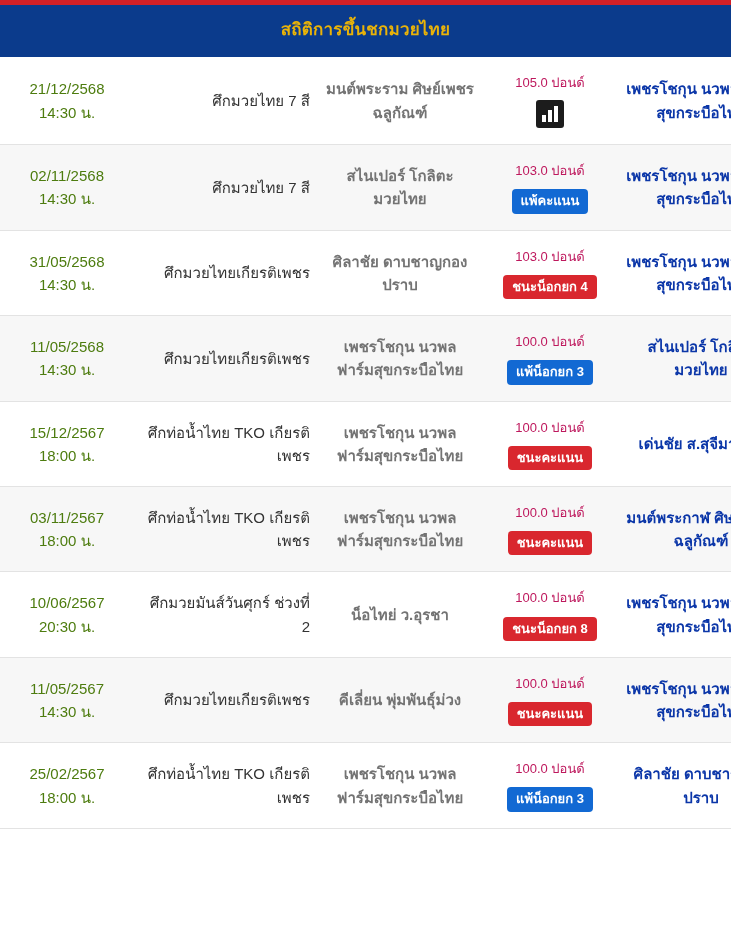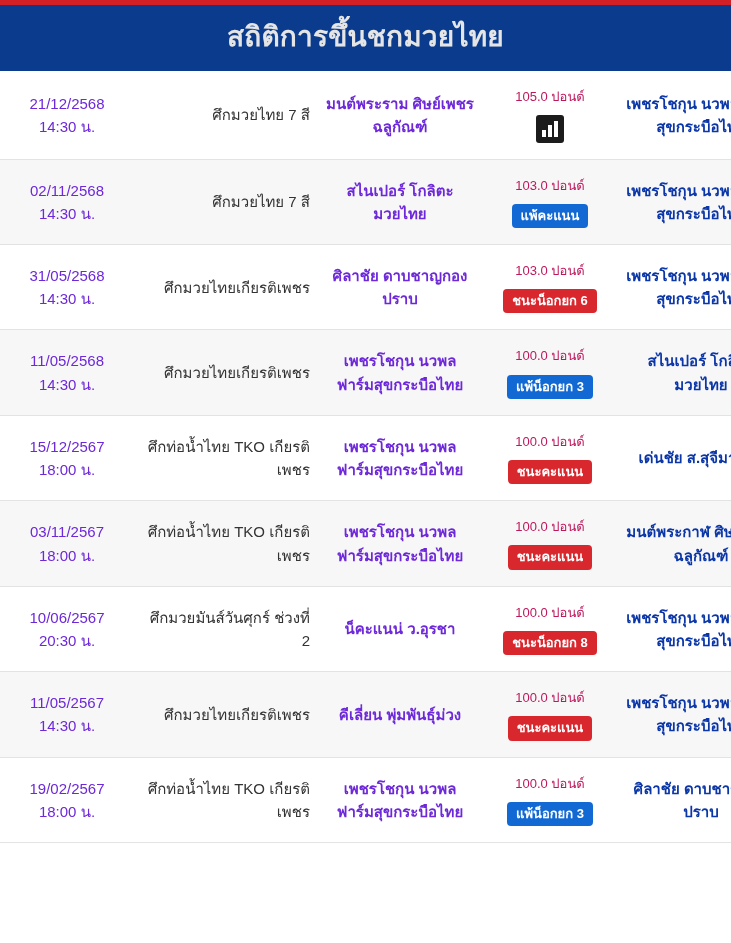--- a/index.html
+++ b/index.html
@@ -17,24 +17,24 @@
     position: relative;
     box-sizing: border-box;
   }
   .top-rule {
     height: 5px;
     background: #d32027;
     width: 100%;
   }
   .header {
     background: #0b3b8c;
-    color: #e5e5e5;
+    color: #eab308;
     text-align: center;
     padding: 14px 10px 16px 10px;
-    font-size: 28px;
+    font-size: 17px;
     font-weight: bold;
     letter-spacing: 0.2px;
     line-height: 1.3;
   }
   .table {
     width: 100%;
     border-collapse: collapse;
     table-layout: fixed;
   }
   .row {
@@ -48,30 +48,30 @@
   }
   .cell {
     vertical-align: middle;
     padding: 16px 8px;
     font-size: 15px;
     line-height: 1.55;
     text-align: center;
   }
   .c-date {
     width: 118px;
-    color: #6d28d9;
+    color: #4d7c0f;
   }
   .c-event {
     width: 168px;
     color: #333333;
     text-align: right;
   }
   .c-fighter-a {
     width: 148px;
-    color: #6d28d9;
+    color: #737373;
     font-weight: bold;
   }
   .c-mid {
     width: 120px;
   }
   .c-fighter-b {
     width: 150px;
     color: #0b36a8;
     font-weight: bold;
   }
@@ -154,21 +154,21 @@
 
       <tr class="row white">
         <td class="cell c-date">
           <div>31/05/2568</div>
           <div>14:30 น.</div>
         </td>
         <td class="cell c-event">ศึกมวยไทยเกียรติเพชร</td>
         <td class="cell c-fighter-a">ศิลาชัย ดาบชาญกองปราบ</td>
         <td class="cell c-mid">
           <div class="weight">103.0 ปอนด์</div>
-          <span class="badge badge-win">ชนะน็อกยก 6</span>
+          <span class="badge badge-win">ชนะน็อกยก 4</span>
         </td>
         <td class="cell c-fighter-b">เพชรโชกุน นวพลฟาร์มสุขกระบือไทย</td>
       </tr>
 
       <tr class="row alt">
         <td class="cell c-date">
           <div>11/05/2568</div>
           <div>14:30 น.</div>
         </td>
         <td class="cell c-event">ศึกมวยไทยเกียรติเพชร</td>
@@ -207,21 +207,21 @@
         </td>
         <td class="cell c-fighter-b">มนต์พระกาฬ ศิษย์เพชรฉลูกัณฑ์</td>
       </tr>
 
       <tr class="row white">
         <td class="cell c-date">
           <div>10/06/2567</div>
           <div>20:30 น.</div>
         </td>
         <td class="cell c-event">ศึกมวยมันส์วันศุกร์ ช่วงที่ 2</td>
-        <td class="cell c-fighter-a">น็คะแนน่ ว.อุรชา</td>
+        <td class="cell c-fighter-a">น็อไทย่ ว.อุรชา</td>
         <td class="cell c-mid">
           <div class="weight">100.0 ปอนด์</div>
           <span class="badge badge-win">ชนะน็อกยก 8</span>
         </td>
         <td class="cell c-fighter-b">เพชรโชกุน นวพลฟาร์มสุขกระบือไทย</td>
       </tr>
 
       <tr class="row alt">
         <td class="cell c-date">
           <div>11/05/2567</div>
@@ -231,21 +231,21 @@
         <td class="cell c-fighter-a">คีเลี่ยน พุ่มพันธุ์ม่วง</td>
         <td class="cell c-mid">
           <div class="weight">100.0 ปอนด์</div>
           <span class="badge badge-win">ชนะคะแนน</span>
         </td>
         <td class="cell c-fighter-b">เพชรโชกุน นวพลฟาร์มสุขกระบือไทย</td>
       </tr>
 
       <tr class="row white">
         <td class="cell c-date">
-          <div>19/02/2567</div>
+          <div>25/02/2567</div>
           <div>18:00 น.</div>
         </td>
         <td class="cell c-event">ศึกท่อน้ำไทย TKO เกียรติเพชร</td>
         <td class="cell c-fighter-a">เพชรโชกุน นวพลฟาร์มสุขกระบือไทย</td>
         <td class="cell c-mid">
           <div class="weight">100.0 ปอนด์</div>
           <span class="badge badge-lose">แพ้น็อกยก 3</span>
         </td>
         <td class="cell c-fighter-b">ศิลาชัย ดาบชาญกองปราบ</td>
       </tr>

